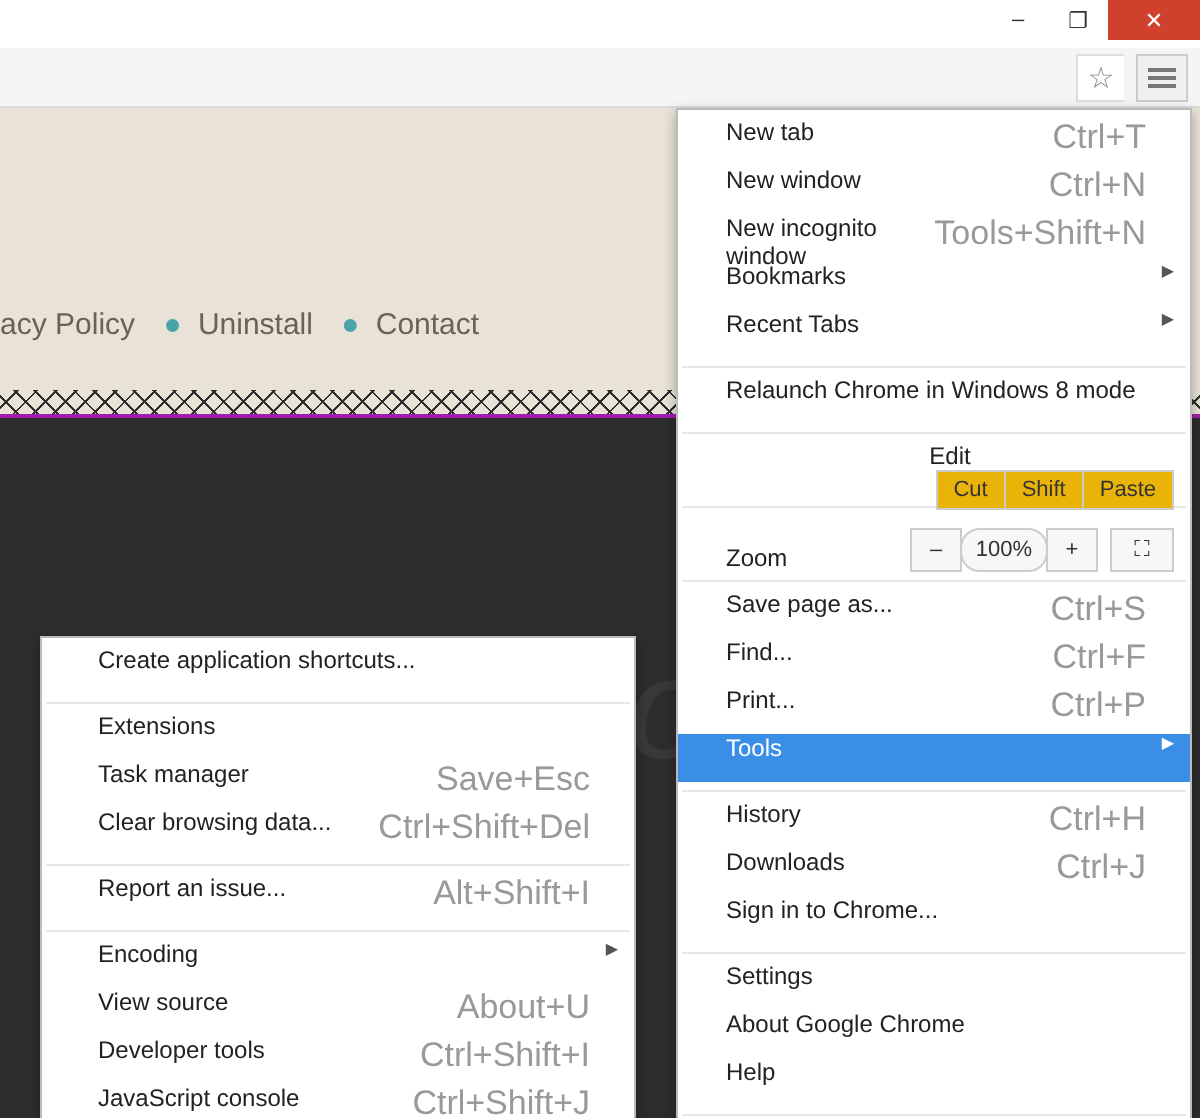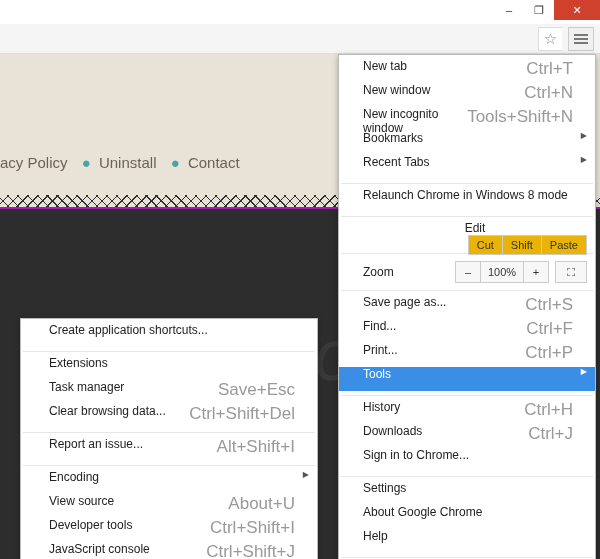--- a/index.html
+++ b/index.html
@@ -33,24 +33,24 @@
 .mi { display:flex; align-items:flex-start; height:24px; padding:0 22px 0 24px; cursor:default; position:relative;}
 .mi .short { margin-left:auto; color:#999; font-size:17px;}
 .mi.sel { background:#3a8ee6; color:#fff; }
 .mi .arrow { position:absolute; right:8px; color:#555; font-size:8px;}
 .mi.sel .arrow { color:#fff; }
 .sep { height:1px; background:#e6e6e6; margin:4px 2px; }
 .row-btns { display:flex; gap:0; margin-left:auto;}
 .row-btns button { height:20px; padding:0 8px; font-size:11px; background:#eab308; border:1px solid #ccc; margin-left:-1px; color:#333;}
 .row-btns button:first-child { margin-left:0; }
 .edit-row { display:flex;align-items:center;height:28px;padding:0 8px 0 24px;flex-direction:column;}
-.zoom-row { display:flex;align-items:center;height:28px;padding:0 8px 0 24px;}
+.zoom-row { display:flex;align-items:flex-end;height:28px;padding:0 8px 0 24px;}
 .zoom-controls { margin-left:auto; display:flex; gap:0; }
 .zoom-controls button { width:26px; height:22px; background:#f7f7f7; border:1px solid #ccc; margin-left:-1px; font-size:11px; color:#333;}
-.zoom-controls .pct { width:44px; display:flex;align-items:center;justify-content:center;}
+.zoom-controls .pct { width:44px; display:flex;align-items:center;justify-content:center;border-radius:10px;}
 .zoom-controls .full { width:32px; margin-left:6px; }
 
 
 .sub-menu { position:absolute; top:318px; left:20px; width:298px; background:#fff; border:1px solid #bbb; box-shadow:0 2px 6px rgba(0,0,0,.3); padding:4px 0; font-size:12px; color:#222; }
 .sub-menu .mi { padding-left:28px; }
 </style>
 </head>
 <body>
 
 <div class="titlebar">

